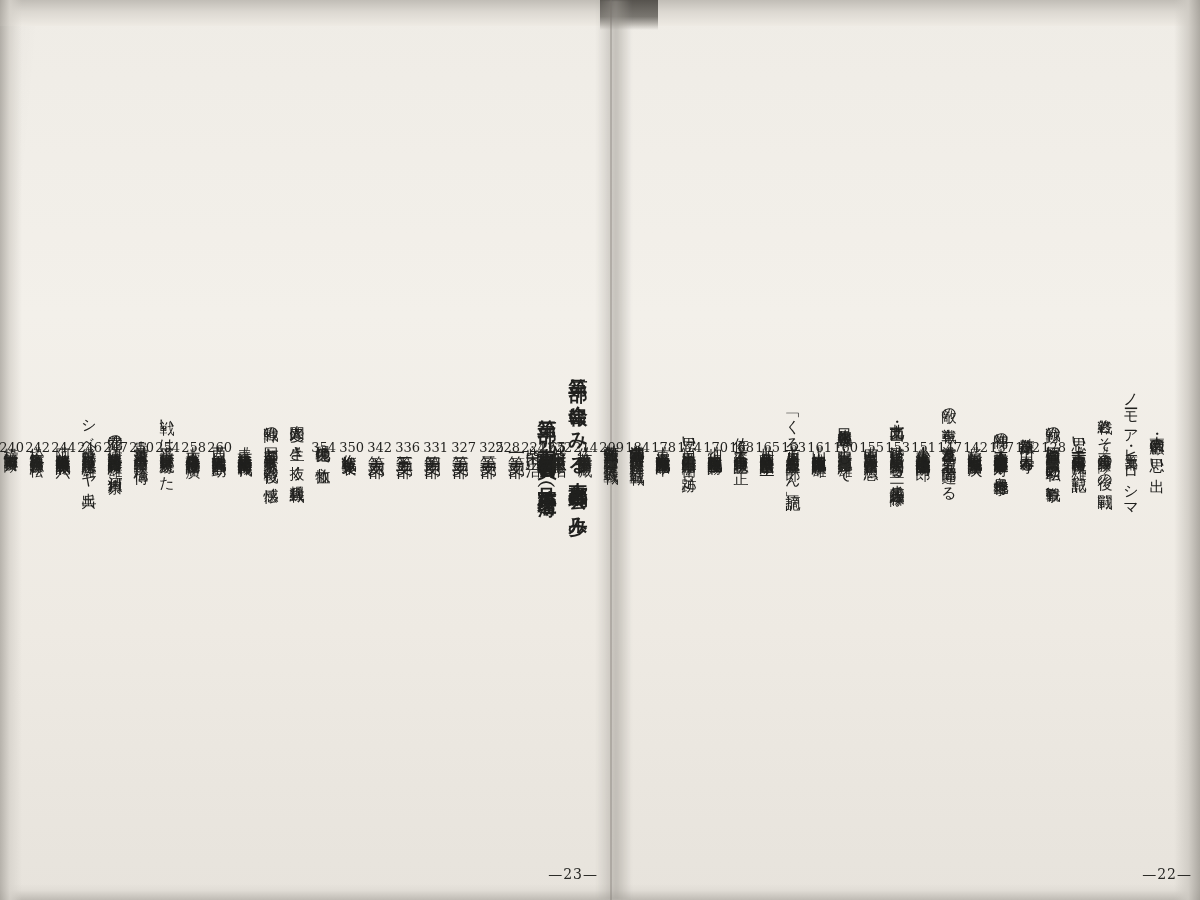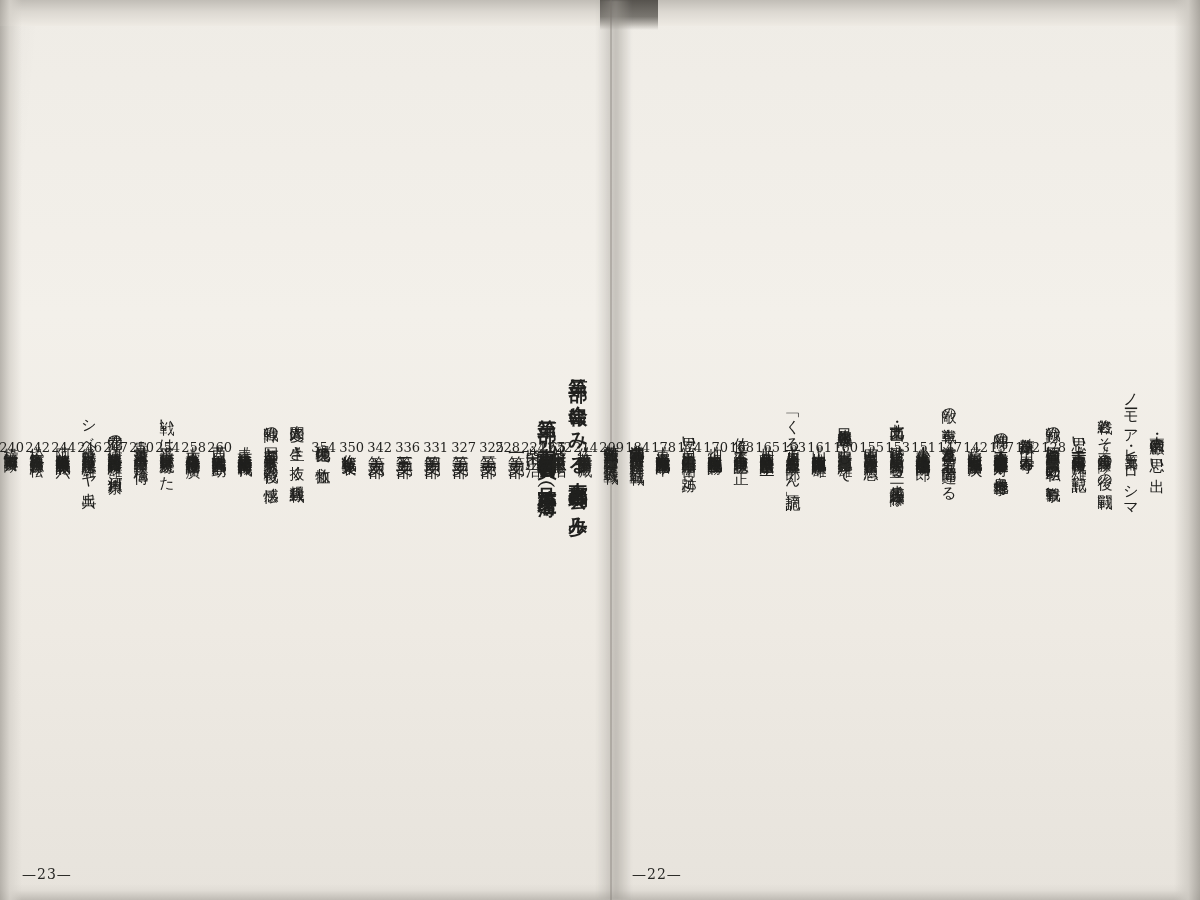--- a/index.html
+++ b/index.html
@@ -135,27 +135,27 @@
     text-orientation:mixed;
     transform:none;
     margin-top:4px;
   }
   .gap-sm{display:block;height:10px;}
 
   .folio{
     position:absolute;
     bottom:18px;
     width:100%;
-    text-align:left;
+    text-align:right;
     font-size:14px;
     color:#262623;
     letter-spacing:1px;
   }
   .folio-left{left:0;}
-  .folio-right{left:0;}
+  .folio-right{left:14px;}
 </style>
 </head>
 <body>
 
 <div id="page">
 
   <div class="edge-top"></div>
   <div class="edge-bottom"></div>
   <div class="edge-left"></div>
   <div class="edge-right"></div>

